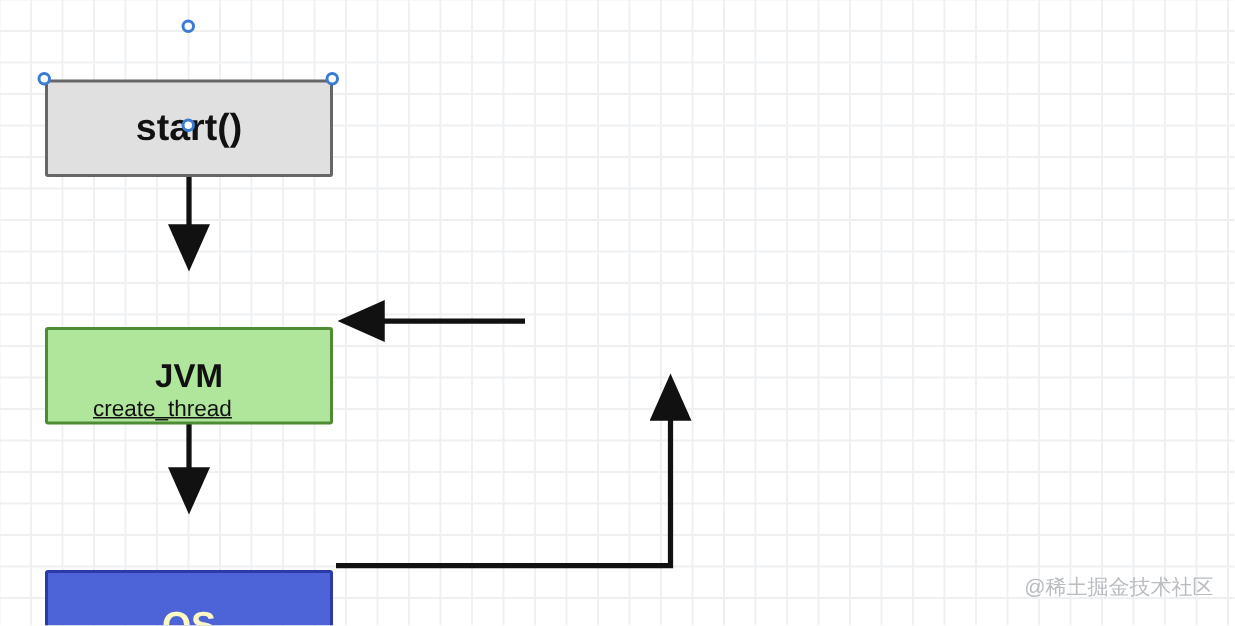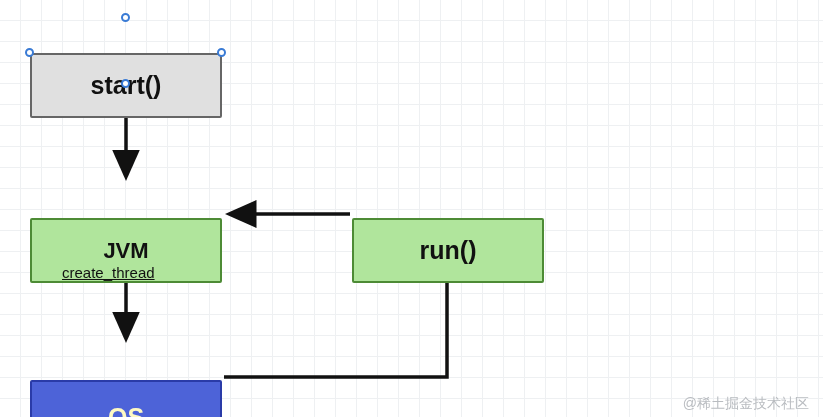--- a/index.html
+++ b/index.html
@@ -100,21 +100,21 @@
     text-decoration: underline;
   }
   .label-create {
     left: 62px;
     top: 263px;
     width: 130px;
   }
   .watermark {
     position: absolute;
     right: 14px;
-    bottom: 4px;
+    bottom: 16px;
     font-size: 14px;
     color: #b9bcc0;
     white-space: nowrap;
   }
 </style>
 </head>
 <body>
 
 <div id="canvas">
 
@@ -140,23 +140,20 @@
 
   <div class="handle h-top"></div>
   <div class="handle h-left"></div>
   <div class="handle h-right"></div>
   <div class="handle h-bottom"></div>
 
   <div class="node node-jvm">
     <span>JVM</span>
   </div>
 
-  <div class="node node-run">
-    <span>run()</span>
-  </div>
 
   <div class="node node-os">
     <span>OS</span>
   </div>
 
   <div class="edge-label label-create">
     <div>create_thread</div>
   </div>
 
   <div class="watermark">@稀土掘金技术社区</div>

